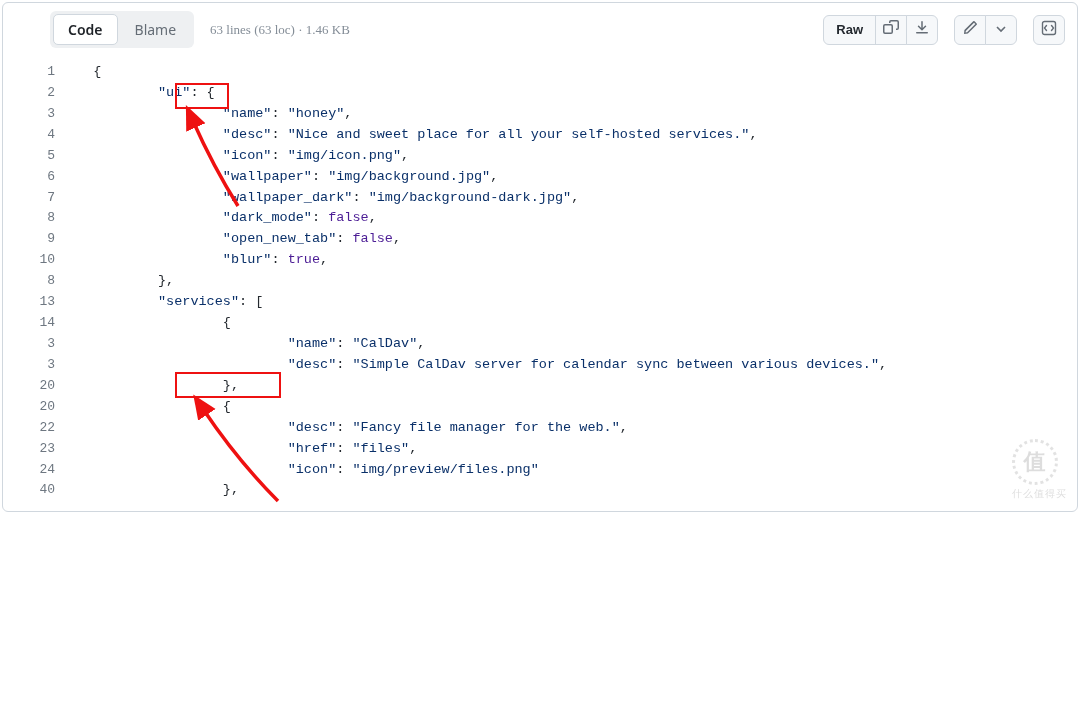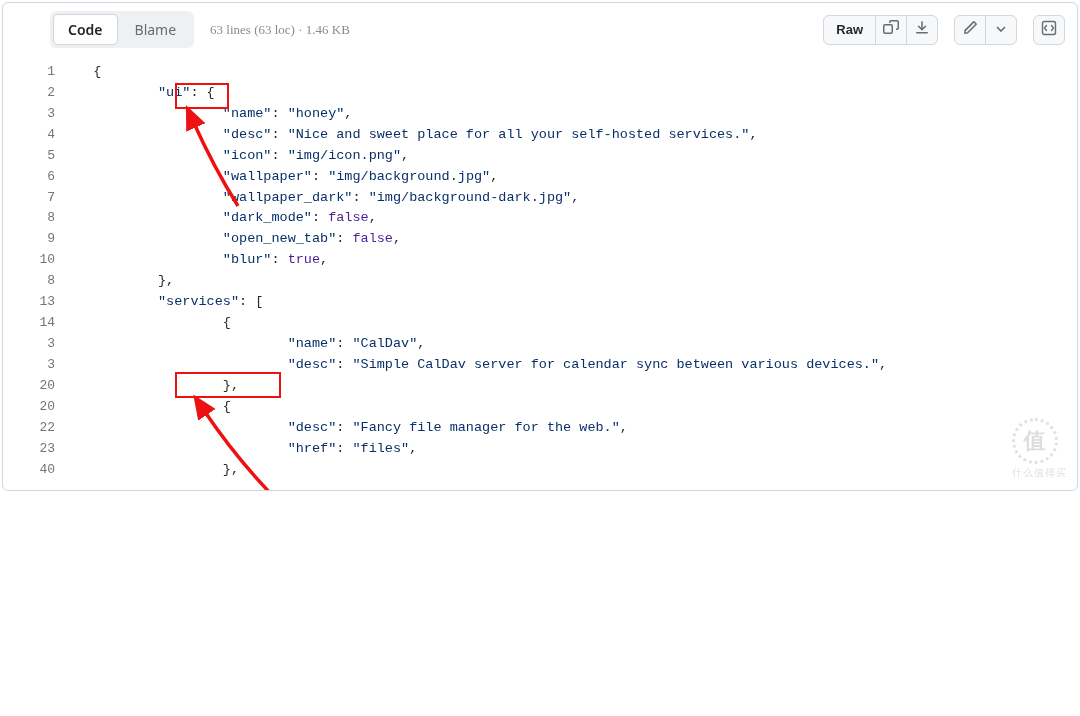--- a/index.html
+++ b/index.html
@@ -257,20 +257,24 @@
       </div>
       <div class="code-row">
         <div class="ln">22</div>
         <div class="cl">                          <span class="k">"desc"</span><span class="p">: </span><span class="s">"Fancy file manager for the web."</span><span class="p">,</span></div>
       </div>
       <div class="code-row">
         <div class="ln">23</div>
         <div class="cl">                          <span class="k">"href"</span><span class="p">: </span><span class="s">"files"</span><span class="p">,</span></div>
       </div>
       <div class="code-row">
+        <div class="ln">24</div>
+        <div class="cl">                          <span class="k">"icon"</span><span class="p">: </span><span class="s">"img/preview/files.png"</span></div>
+      </div>
+      <div class="code-row">
         <div class="ln">40</div>
         <div class="cl">                  <span class="p">},</span></div>
       </div>
 
     <div class="anno redbox" style="left:172px; top:27px; width:54px; height:26px;"></div>
     <div class="anno redbox" style="left:172px; top:316px; width:106px; height:26px;"></div>
 
     <svg class="anno arrow-svg" style="left:155px; top:55px;" width="90" height="100">
       <defs>
           <marker id="ah1" markerWidth="8" markerHeight="8" refX="2" refY="3" orient="auto">

